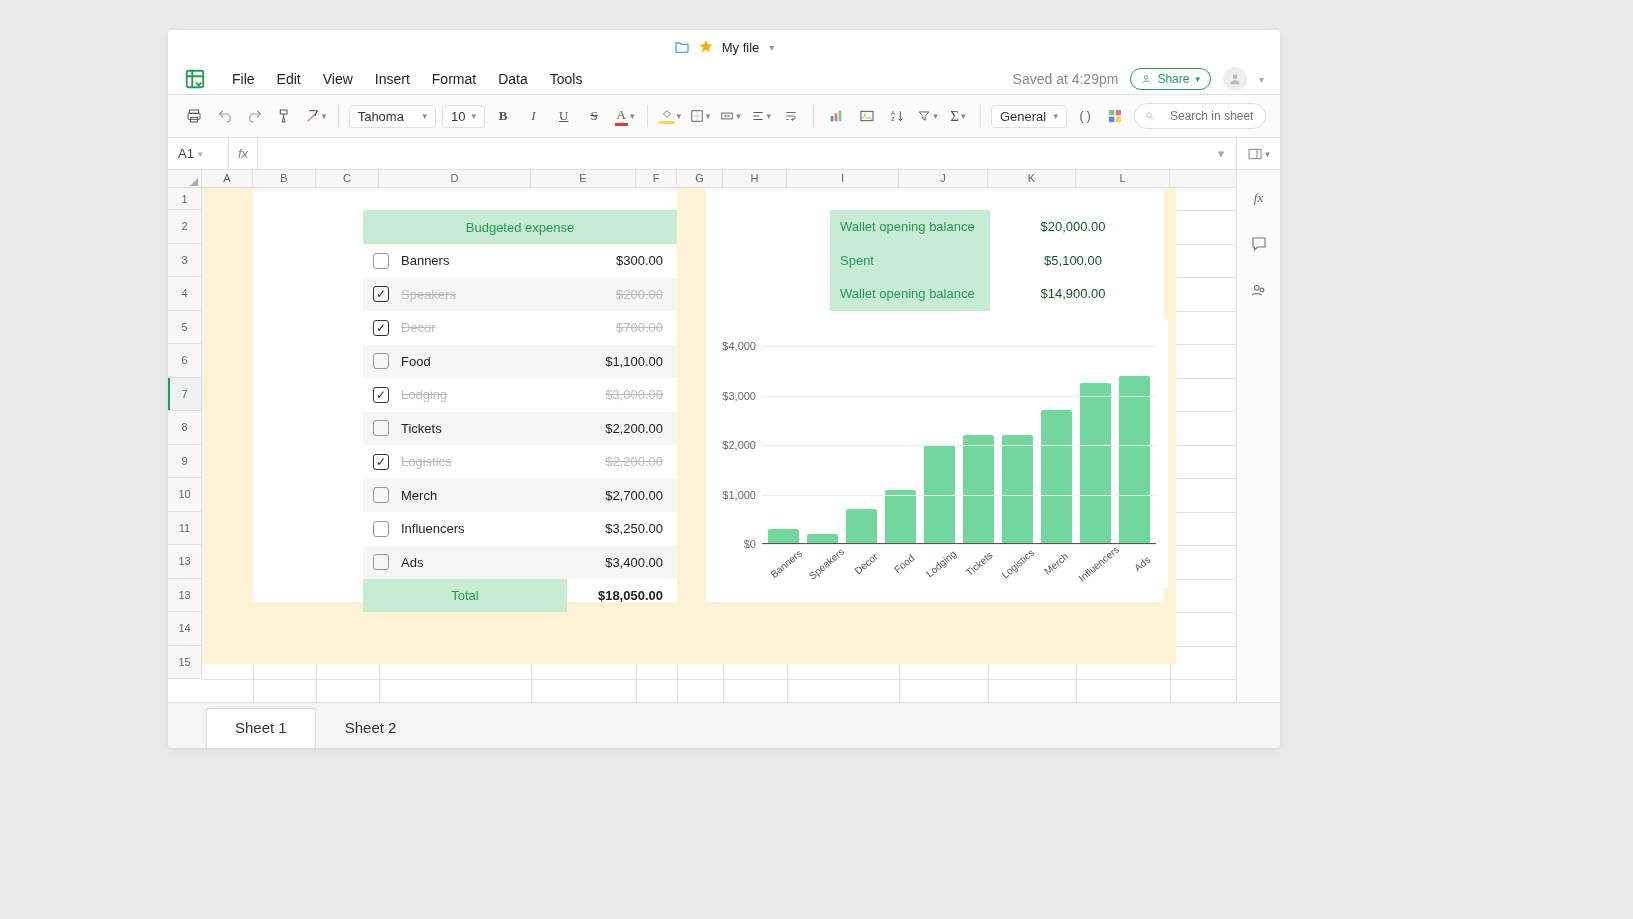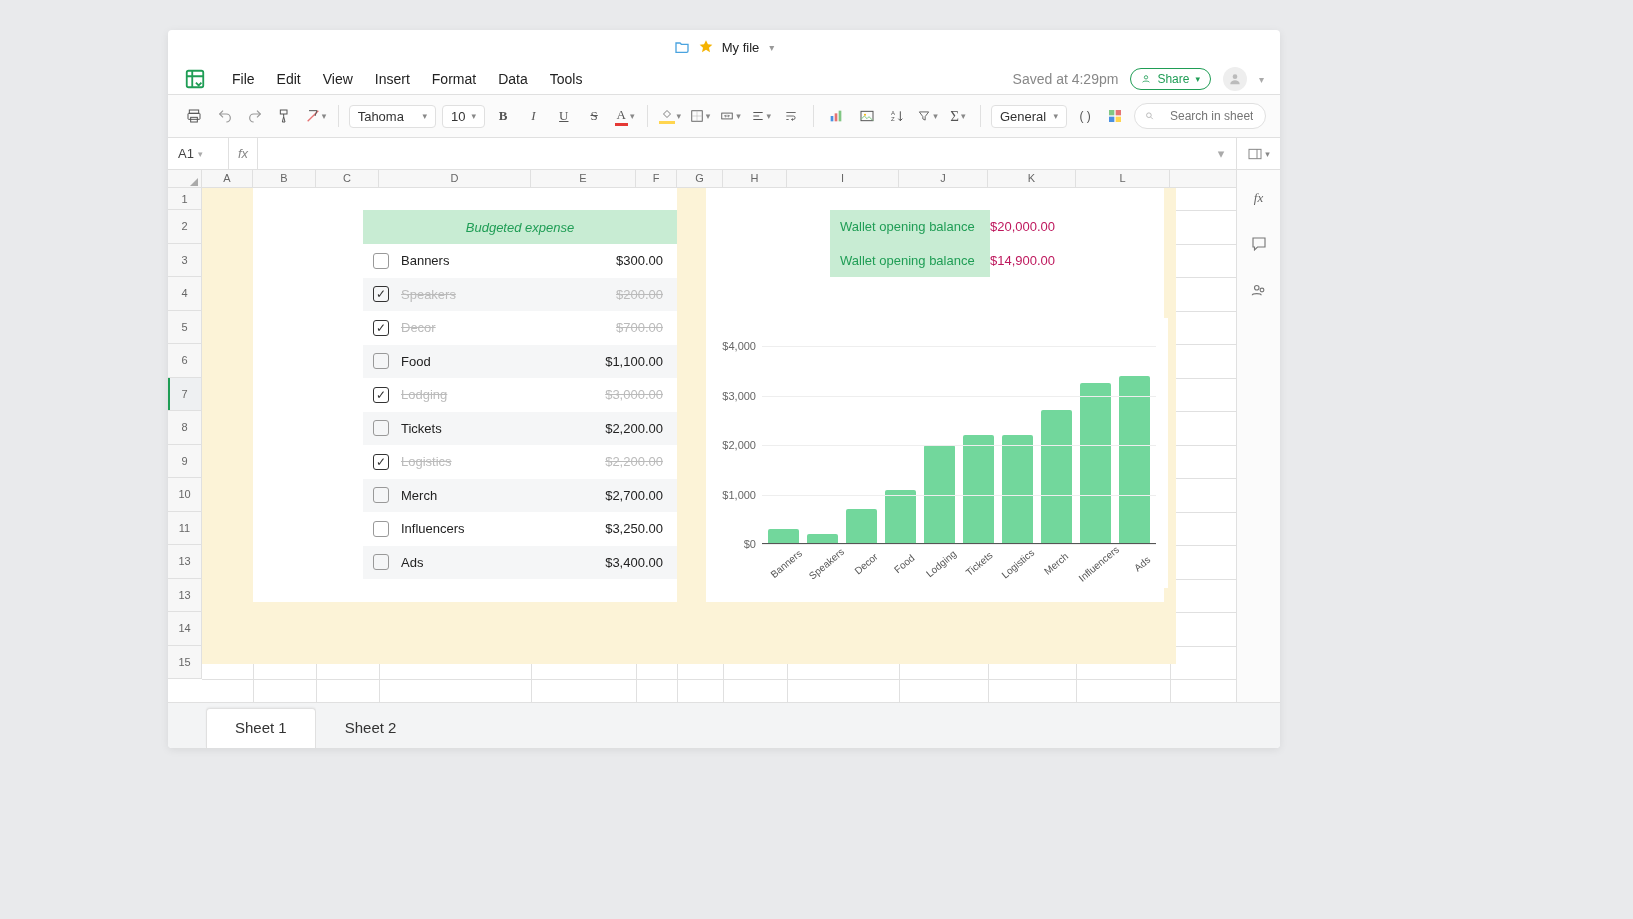--- a/index.html
+++ b/index.html
@@ -89,40 +89,40 @@
   .rowh.first { height:22px; }
   .rowh.sel { background:#eef0f2; box-shadow: inset 2px 0 0 #1f9d55; }
   .cells { position:absolute; left:34px; top:18px; right:0; bottom:0; }
   .gridlines { position:absolute; inset:0; }
   .vline { position:absolute; top:0; bottom:0; width:1px; background:var(--border);}
   .hline { position:absolute; left:0; right:0; height:1px; background:var(--border);}
 
   
   .yellow-bg { position:absolute; background:var(--yellow);}
   .white-panel { position:absolute; background:#fff;}
-  .green-hdr { position:absolute; background:var(--green-light); color:var(--green); display:flex; align-items:center; justify-content:center; font-weight:500;font-style:italic;}
+  .green-hdr { position:absolute; background:var(--green-light); color:var(--green); display:flex; align-items:center; justify-content:center; font-weight:500;}
 
   .budget-table { position:absolute; left:161px; top:56px; width:314px; }
   .bt-row { display:flex; align-items:center; height:33.5px; padding:0 14px 0 10px; gap:12px; }
   .bt-row.striped { background:#f5f6f7; }
   .bt-ck { width:16px; height:16px; border:1.5px solid #999; border-radius:3px; display:flex; align-items:center; justify-content:center; flex:none;}
   .bt-ck.checked { border-color:#333;}
   .bt-ck.checked::after { content:"✓"; font-size:12px; color:#333; line-height:1;}
   .bt-label { flex:1; font-size:13px; color:#222; }
   .bt-amount { font-size:13px; color:#222; }
   .bt-row.done .bt-label, .bt-row.done .bt-amount { color:#bbb; text-decoration:line-through; }
 
   .total-row { position:absolute; left:161px; width:314px; height:33px; display:flex; align-items:center;}
   .total-label { width:204px; height:100%; background:var(--green-light); color:var(--green); display:flex; align-items:center; justify-content:center; font-weight:500;}
   .total-amt { flex:1; text-align:right; padding-right:14px; font-weight:600; color:#222;}
 
   .wallet { position:absolute; left:628px; top:22px; width:346px; }
   .wallet-row { display:flex; align-items:center; height:33.5px; }
   .wallet-label { width:160px; height:100%; display:flex; align-items:center; padding-left:10px; background:var(--green-light); color:var(--green); font-weight:500;}
-  .wallet-amt { flex:1; text-align:left; padding-right:20px; color:#be185d;}
+  .wallet-amt { flex:1; text-align:center; padding-right:20px; color:#14532d;}
 
   
   .chart { position:absolute; left:504px; top:130px; width:462px; height:270px; background:#fff;}
   .chart-title { text-align:center; font-weight:600; color:#222; font-size:14px; }
   .chart-body { position:absolute; left:56px; right:12px; top:28px; bottom:44px; }
   .grid-h { position:absolute; left:0; right:0; height:1px; background:#eee;}
   .axis-line { position:absolute; left:0; right:0; bottom:0; height:1.5px; background:#555;}
   .ylab { position:absolute; right:100%; margin-right:6px; transform:translateY(-50%); font-size:11px; color:#666; white-space:nowrap;}
   .bars { position:absolute; inset:0; display:flex; align-items:flex-end; gap:8px; padding:0 6px;}
   .bar { flex:1; background:var(--green-mid); border-radius:2px 2px 0 0;}
@@ -471,25 +471,33 @@
                   <span class="bt-label">Influencers</span>
                   <span class="bt-amount">$3,250.00</span>
                 </div>
                 <div class="bt-row striped">
                   <span class="bt-ck"></span>
                   <span class="bt-label">Ads</span>
                   <span class="bt-amount">$3,400.00</span>
                 </div>
               </div>
 
+          <div class="total-row" style="top:391px">
+            <div class="total-label">Total</div>
+            <div class="total-amt">$18,050.00</div>
+          </div>
 
           <div class="wallet" id="wallet-rows">
                 <div class="wallet-row">
                   <div class="wallet-label">Wallet opening balance</div>
                   <div class="wallet-amt">$20,000.00</div>
+                </div>
+                <div class="wallet-row">
+                  <div class="wallet-label">Spent</div>
+                  <div class="wallet-amt">$5,100.00</div>
                 </div>
                 <div class="wallet-row">
                   <div class="wallet-label">Wallet opening balance</div>
                   <div class="wallet-amt">$14,900.00</div>
                 </div>
               </div>
 
           <div class="chart">
             <div class="chart-body" id="chart-body">
               <div class="bars" id="chart-bars">

